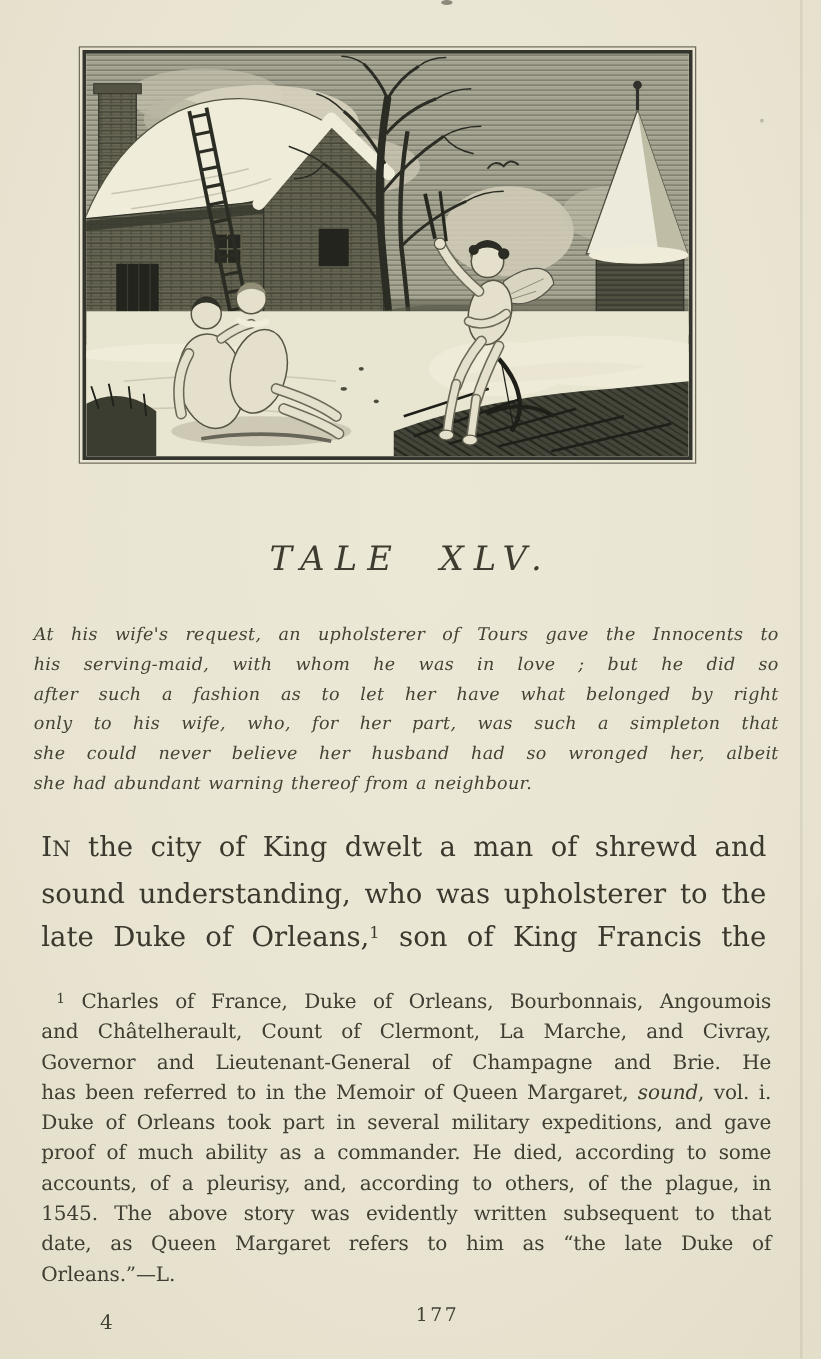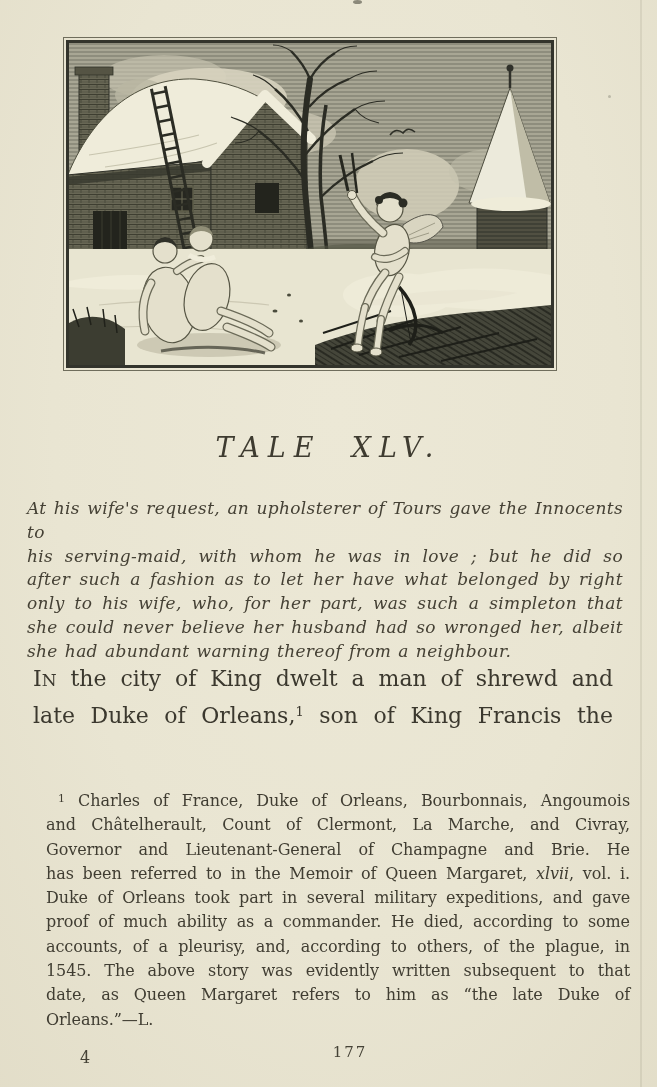--- a/index.html
+++ b/index.html
@@ -37,39 +37,39 @@
   
   .tale-heading{
     position:absolute;left:0;top:432px;width:657px;margin:0;
     text-align:center;font-style:italic;font-weight:normal;
     font-size:27px;letter-spacing:.30em;word-spacing:.5em;color:#3e3b30;
   }
 
   
   .argument{
     position:absolute;left:27px;top:497px;width:596px;
-    font-style:italic;font-size:17px;line-height:23.8px;
+    font-style:italic;font-size:14px;line-height:23.8px;
     letter-spacing:.02em;word-spacing:.08em;color:#454135;
   }
   .arg-line{min-height:23.8px;}
   .arg-line.indent{}
   .just{text-align:justify;text-align-last:justify;}
 
   
   .body-par{
     position:absolute;left:33px;top:661px;width:580px;
     font-size:22px;line-height:35px;color:#3b382e;
   }
   .body-line{min-height:35px;}
   .body-par .sc{font-size:17px;}
   .body-par sup{font-size:13px;line-height:0;vertical-align:7px;}
 
   
   .footnote{
-    position:absolute;left:46px;top:787px;width:584px;
+    position:absolute;left:33px;top:787px;width:584px;
     font-size:16px;line-height:24.3px;letter-spacing:-0.1px;color:#403d32;
   }
   .fn-line{min-height:24.3px;}
   .fn-line.fn-first{text-indent:12px;}
   .fn-sup{font-size:11px;vertical-align:4px;}
   .fn-it{font-style:italic;}
 
   
   .signature{position:absolute;left:80px;top:1048px;font-size:16px;color:#45423 6;color:#454236;}
   .page-number{
@@ -269,28 +269,29 @@
     <div class="arg-line just">At his wife's request, an upholsterer of Tours gave the Innocents to</div>
     <div class="arg-line indent just">his serving-maid, with whom he was in love ; but he did so</div>
     <div class="arg-line indent just">after such a fashion as to let her have what belonged by right</div>
     <div class="arg-line indent just">only to his wife, who, for her part, was such a simpleton that</div>
     <div class="arg-line indent just">she could never believe her husband had so wronged her, albeit</div>
     <div class="arg-line indent">she had abundant warning thereof from a neighbour.</div>
   </div>
 
   <div class="body-par">
     <div class="body-line just"><span>I</span><span class="sc">N</span><span> the city of King dwelt a man of shrewd and</span></div>
+    <div class="body-line just">sound understanding, who was upholsterer to the</div>
     <div class="body-line just"><span>late Duke of Orleans,</span><sup>1</sup><span> son of King Francis the</span></div>
   </div>
 
   <div class="footnote">
     <div class="fn-line fn-first just"><span class="fn-sup">1</span><span> Charles of France, Duke of Orleans, Bourbonnais, Angoumois</span></div>
     <div class="fn-line just">and Châtelherault, Count of Clermont, La Marche, and Civray,</div>
     <div class="fn-line just">Governor and Lieutenant-General of Champagne and Brie.  He</div>
-    <div class="fn-line just"><span>has been referred to in the Memoir of Queen Margaret, </span><span class="fn-it">xlvii</span><span>, vol. i.</span></div>
+    <div class="fn-line just"><span>has been referred to in the Memoir of Queen Margaret, </span><span class="fn-it">sound</span><span>, vol. i.</span></div>
     <div class="fn-line just">Duke of Orleans took part in several military expeditions, and gave</div>
     <div class="fn-line just">proof of much ability as a commander.  He died, according to some</div>
     <div class="fn-line just">accounts, of a pleurisy, and, according to others, of the plague, in</div>
     <div class="fn-line just">1545.  The above story was evidently written subsequent to that</div>
     <div class="fn-line just">date, as Queen Margaret refers to him as “the late Duke of</div>
     <div class="fn-line">Orleans.”—L.</div>
   </div>
 
   <span class="signature">4</span>
   <span class="page-number">177</span>

